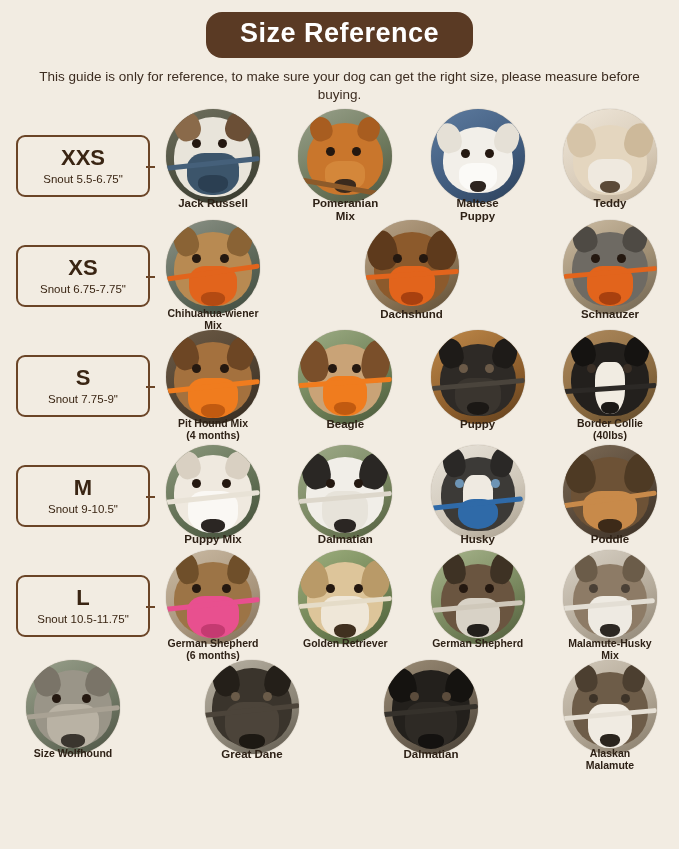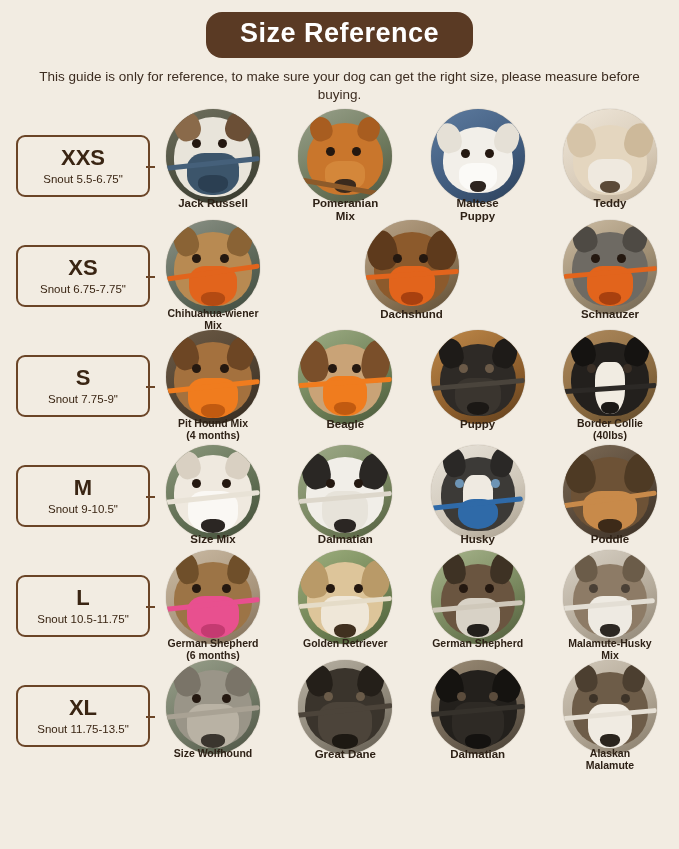--- a/index.html
+++ b/index.html
@@ -412,21 +412,21 @@
             <div class="head" style="width:78px;height:76px;top:10px;left:8px;background:#efe9df;"></div>
             <div class="ear" style="width:24px;height:28px;top:6px;left:10px;background:#d9d0c2;transform:rotate(-18deg);"></div>
             <div class="ear" style="width:24px;height:28px;top:6px;right:10px;background:#d9d0c2;transform:rotate(18deg);"></div>
             <div class="eye" style="top:34px;left:26px;"></div>
             <div class="eye" style="top:34px;left:56px;"></div>
             <div class="muzzle-band" style="width:50px;height:42px;top:46px;left:22px;background:#faf8f4;"></div>
             <div class="snout" style="width:24px;height:14px;top:74px;left:35px;background:#2b2623;"></div>
             <div class="strap" style="width:96px;top:50px;left:-2px;background:#e8e2d6;transform:rotate(-6deg);"></div>
           </div>
           <div class="caption">
-            <span>Size Mix</span>
+            <span>Puppy Mix</span>
           </div>
         </div>
 
         <div class="breed">
           <div class="photo">
             <div class="bg" style="background:linear-gradient(150deg,#a0ac8a,#77855f 60%,#515d3e);"></div>
             <div class="head" style="width:78px;height:74px;top:12px;left:8px;background:#f1eee8;"></div>
             <div class="ear" style="width:28px;height:36px;top:8px;left:4px;background:#2a2724;transform:rotate(-12deg);"></div>
             <div class="ear" style="width:28px;height:36px;top:8px;right:4px;background:#2a2724;transform:rotate(12deg);"></div>
             <div class="eye" style="top:34px;left:28px;"></div>
@@ -550,25 +550,20 @@
           <div class="caption small">
             <span>Malamute-Husky</span>
             <span class="sub">Mix</span>
           </div>
         </div>
 
       </div>
     </div>
 
     <div class="size-row">
-      <div class="size-box">
-        <div class="size-label">XL</div>
-        <div class="size-snout">Snout 11.75-13.5"</div>
-        <div class="connector"></div>
-      </div>
       <div class="breeds">
 
         <div class="breed">
           <div class="photo">
             <div class="bg" style="background:linear-gradient(150deg,#9aa18c,#6e7663 60%,#4c5243);"></div>
             <div class="head" style="width:78px;height:76px;top:10px;left:8px;background:#9a9588;"></div>
             <div class="ear" style="width:26px;height:30px;top:6px;left:8px;background:#7a7468;transform:rotate(-16deg);"></div>
             <div class="ear" style="width:26px;height:30px;top:6px;right:8px;background:#7a7468;transform:rotate(16deg);"></div>
             <div class="eye" style="top:34px;left:26px;"></div>
             <div class="eye" style="top:34px;left:56px;"></div>

